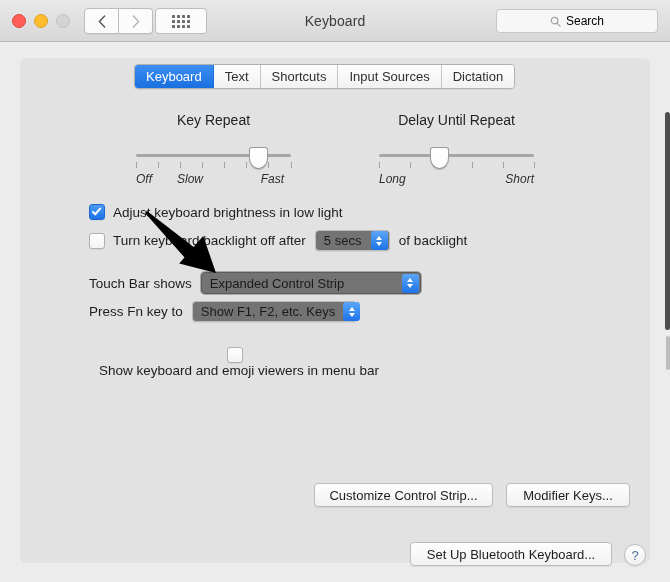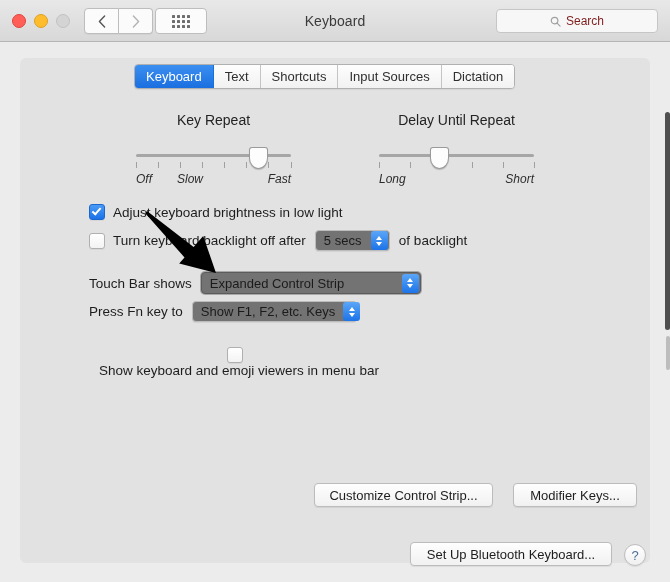--- a/index.html
+++ b/index.html
@@ -47,21 +47,21 @@
     position:absolute;left:0;top:0;width:670px;height:41px;
     display:flex;align-items:center;justify-content:center;
     font-size:14px;color:#3b3b3b;letter-spacing:.1px;
   }
   .searchbox{
     position:absolute;right:12px;top:9px;width:160px;height:22px;
     background:#f7f7f7;border:1px solid #c6c6c6;border-radius:4px;
     display:flex;align-items:center;justify-content:center;gap:5px;
   }
   .searchbox .sicon{width:11px;height:11px;}
-  .searchbox .sph{font-size:12px;color:#7f1d1d;}
+  .searchbox .sph{font-size:12px;color:#000000;}
   
   .panel{
     position:absolute;left:20px;top:58px;width:630px;height:505px;
     background:#e2e2e2;border-radius:6px;
   }
   
   .tabs{
     position:absolute;left:134px;top:64px;display:flex;height:23px;
     border:1px solid #b0b0b0;border-radius:4px;overflow:hidden;
     box-shadow:0 1px 1px rgba(0,0,0,.06);
@@ -270,21 +270,21 @@
           <i style="left: calc(42.8571% - 0.5px);"></i>
           <i style="left: calc(57.1429% - 0.5px);"></i>
           <i style="left: calc(71.4286% - 0.5px);"></i>
           <i style="left: calc(85.7143% - 0.5px);"></i>
           <i style="left: calc(100% - 0.5px);"></i>
         </div>
       <div class="sl-thumb" id="thumb-0" style="left: 78%;"></div>
       <div class="sl-labels">
         <span style="left:0;">Off</span>
         <span style="left:25px;margin-left:16px;">Slow</span>
-        <span style="right:0;">Fast</span>
+        <span style="right:7px;">Fast</span>
       </div>
     </div>
   </div>
 
   <div class="slider-group" style="left:379px;top:112px;width:155px;">
     <div class="sl-title">Delay Until Repeat</div>
     <div class="sl-wrap" style="height:52px;">
       <div class="sl-track"></div>
       <div class="sl-ticks" id="ticks-1">
           <i style="left: calc(0% - 0.5px);"></i>
@@ -344,21 +344,21 @@
 
   <div class="row" style="left:91px;top:347px;flex-direction:column;">
     <span class="cb"></span>
     <span class="rowlabel">Show keyboard and emoji viewers in menu bar</span>
   </div>
 
   <div class="btn" style="left:314px;top:483px;width:179px;">
     <span>Customize Control Strip...</span>
   </div>
 
-  <div class="btn" style="left:506px;top:483px;width:124px;margin-left:7px;">
+  <div class="btn" style="left:506px;top:483px;width:124px;">
     <span>Modifier Keys...</span>
   </div>
 
   <div class="btn" style="left:410px;top:542px;width:202px;">
     <span>Set Up Bluetooth Keyboard...</span>
   </div>
 
   <div class="helpbtn" style="left:624px;top:544px;">
     <span>?</span>
   </div>

